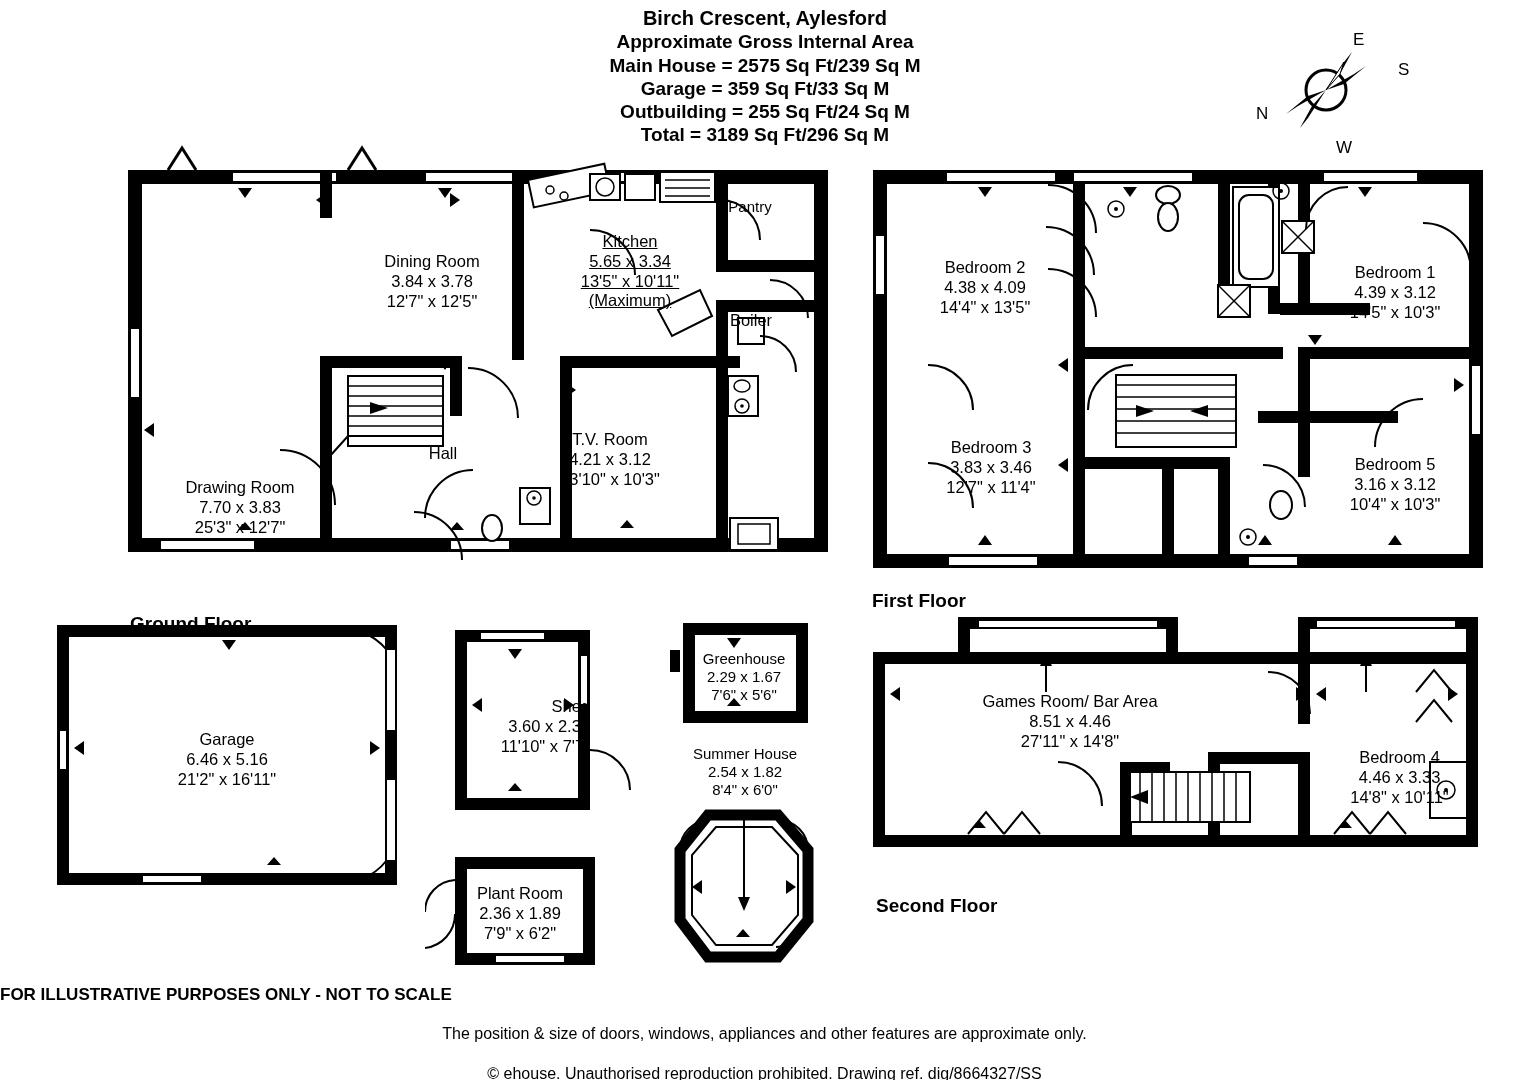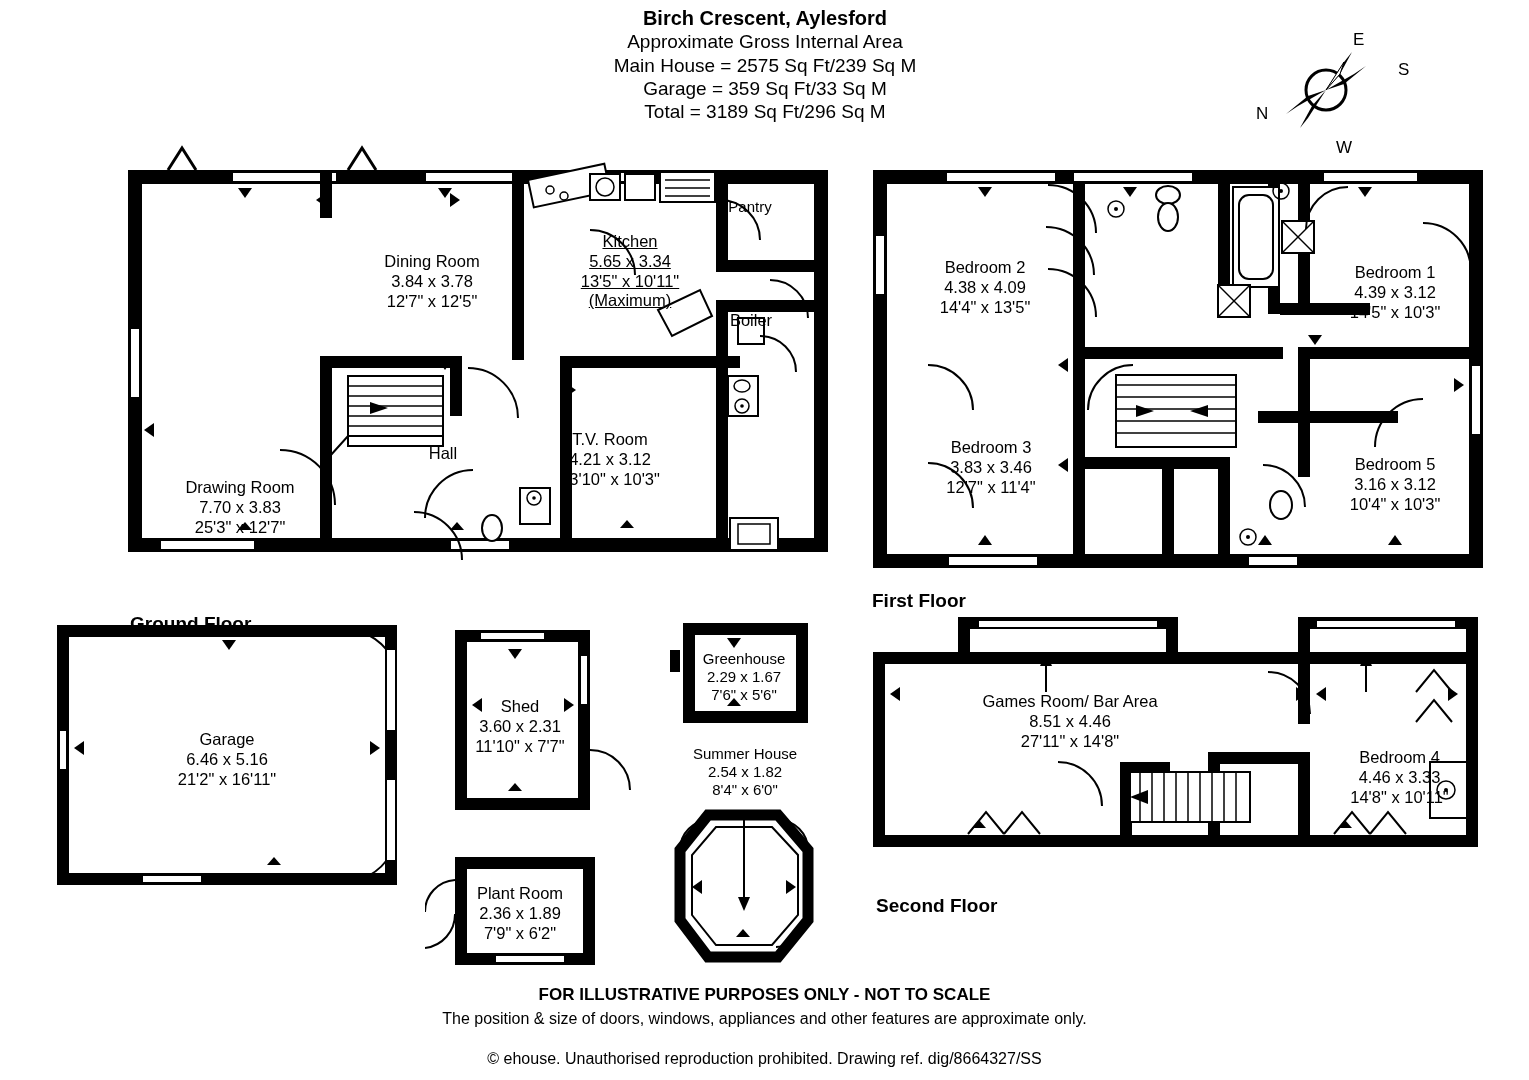--- a/index.html
+++ b/index.html
@@ -6,37 +6,38 @@
   body{
     width:1529px;height:1080px;
     background:#ffffff;
     font-family:"Liberation Sans", sans-serif;
     color:#000000;
     position:relative;
     overflow:hidden;
   }
   .abs{position:absolute;}
   .ctext{text-align:center;line-height:1.22;}
-  .hdr{font-weight:normal;font-size:19px;}
+  .hdr{font-weight:bold;font-size:19px;}
   .title{font-weight:bold;font-size:20px;}
   .floorlabel{font-weight:bold;font-size:19px;}
   .roomlabel{font-size:16.5px;line-height:1.2;text-align:center;}
   .smalllabel{font-size:15px;line-height:1.2;text-align:center;}
-  .footer1{font-weight:bold;font-size:17px;text-align:center;}
+  .footer1{font-weight:bold;font-size:17px;}
   .footer2{font-size:16px;text-align:center;}
   svg{display:block;}
 </style>
 </head>
 <body>
 
 <div class="abs ctext" style="left:400px;top:6px;width:730px;">
   <div class="title">Birch Crescent, Aylesford</div>
   <div class="hdr">Approximate Gross Internal Area</div>
   <div class="hdr">Main House = 2575 Sq Ft/239 Sq M</div>
   <div class="hdr">Garage = 359 Sq Ft/33 Sq M</div>
+  <div class="hdr">Outbuilding = 255 Sq Ft/24 Sq M</div>
   <div class="hdr">Total = 3189 Sq Ft/296 Sq M</div>
 </div>
 
 <div class="abs" style="left:1248px;top:22px;width:180px;height:140px;">
   <svg width="180" height="140" viewBox="0 0 180 140">
     <circle cx="78" cy="68" r="20" fill="none" stroke="#000" stroke-width="3"></circle>
     <polygon points="78,68 96,40 104,30 92,52" fill="#000"></polygon>
     <polygon points="78,68 106,52 118,44 96,62" fill="#000"></polygon>
     <polygon points="78,68 60,96 52,106 64,84" fill="#000"></polygon>
     <polygon points="78,68 50,84 38,92 60,74" fill="#000"></polygon>
@@ -321,21 +322,21 @@
     <rect x="128" y="5" width="12" height="180" fill="#000"></rect>
     <rect x="30" y="7" width="65" height="8" fill="#fff" stroke="#000" stroke-width="2"></rect>
     <rect x="130" y="30" width="8" height="50" fill="#fff" stroke="#000" stroke-width="2"></rect>
     <path d="M 140 125 A 40 40 0 0 1 180 165" fill="none" stroke="#000" stroke-width="2"></path>
     <polygon points="58,24 72,24 65,34" fill="#000"></polygon>
     <polygon points="22,80 32,73 32,87" fill="#000"></polygon>
     <polygon points="124,80 114,73 114,87" fill="#000"></polygon>
     <polygon points="58,166 72,166 65,158" fill="#000"></polygon>
   </svg>
 </div>
-<div class="abs roomlabel" style="left:450px;top:697px;width:140px;">
+<div class="abs roomlabel" style="left:450px;top:697px;width:140px;text-align:right;">
   <div>Shed</div>
   <div>3.60 x 2.31</div>
   <div>11'10" x 7'7"</div>
 </div>
 
 <div class="abs" style="left:665px;top:618px;width:155px;height:115px;">
   <svg width="155" height="115" viewBox="0 0 155 115">
     <rect x="18" y="5" width="125" height="12" fill="#000"></rect>
     <rect x="18" y="5" width="12" height="100" fill="#000"></rect>
     <rect x="18" y="93" width="125" height="12" fill="#000"></rect>
@@ -461,15 +462,15 @@
 </div>
 <div class="abs roomlabel" style="left:1312px;top:748px;width:175px;">
   <div>Bedroom 4</div>
   <div>4.46 x 3.33</div>
   <div>14'8" x 10'11"</div>
 </div>
 <div class="abs floorlabel" style="left:876px;top:895px;">Second Floor</div>
 
 <div class="abs" style="left:0;top:985px;width:1529px;">
   <div class="footer1">FOR ILLUSTRATIVE PURPOSES ONLY - NOT TO SCALE</div>
-  <div class="footer2" style="margin-top:5px;">The position &amp; size of doors, windows, appliances and other features are approximate only.</div>
+  <div class="footer2" style="margin-top:20px;">The position &amp; size of doors, windows, appliances and other features are approximate only.</div>
   <div class="footer2" style="margin-top:22px;">© ehouse. Unauthorised reproduction prohibited. Drawing ref. dig/8664327/SS</div>
 </div>
 
 </body></html>

